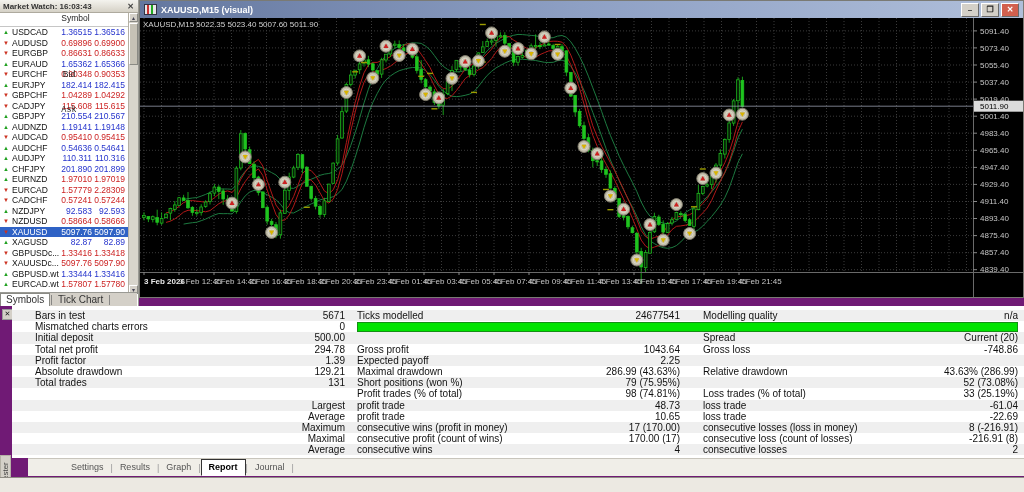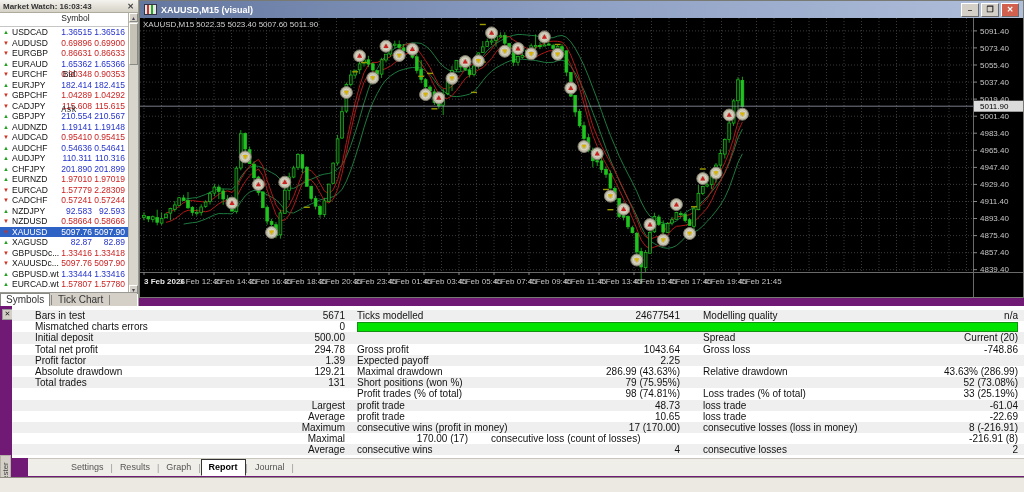--- a/index.html
+++ b/index.html
@@ -852,20 +852,21 @@
         <span class="c1l"></span>
         <span class="c1v">Maximum</span>
         <span class="c2l">consecutive wins (profit in money)</span>
         <span class="c2v">17 (170.00)</span>
         <span class="c3l">consecutive losses (loss in money)</span>
         <span class="c3v">8 (-216.91)</span>
       </div>
       <div class="rep-row">
         <span class="c1l"></span>
         <span class="c1v">Maximal</span>
+        <span class="c2l">consecutive profit (count of wins)</span>
         <span class="c2v">170.00 (17)</span>
         <span class="c3l">consecutive loss (count of losses)</span>
         <span class="c3v">-216.91 (8)</span>
       </div>
       <div class="rep-row alt">
         <span class="c1l"></span>
         <span class="c1v">Average</span>
         <span class="c2l">consecutive wins</span>
         <span class="c2v">4</span>
         <span class="c3l">consecutive losses</span>

